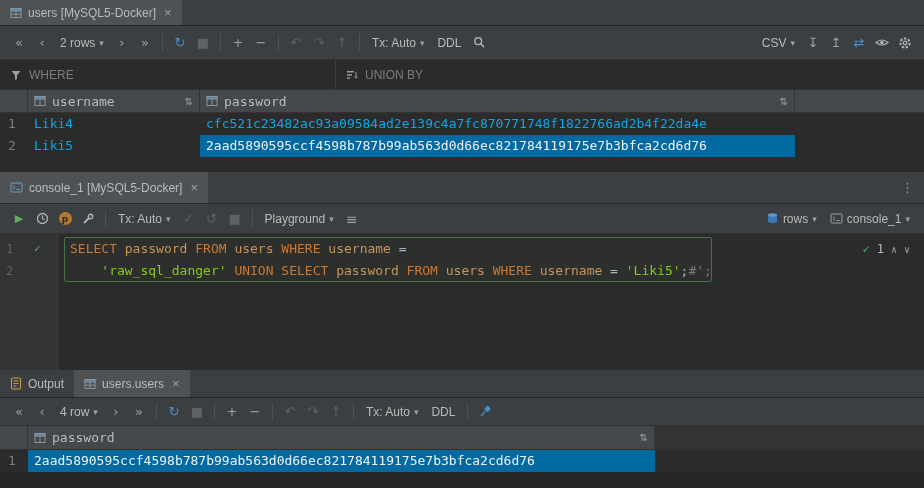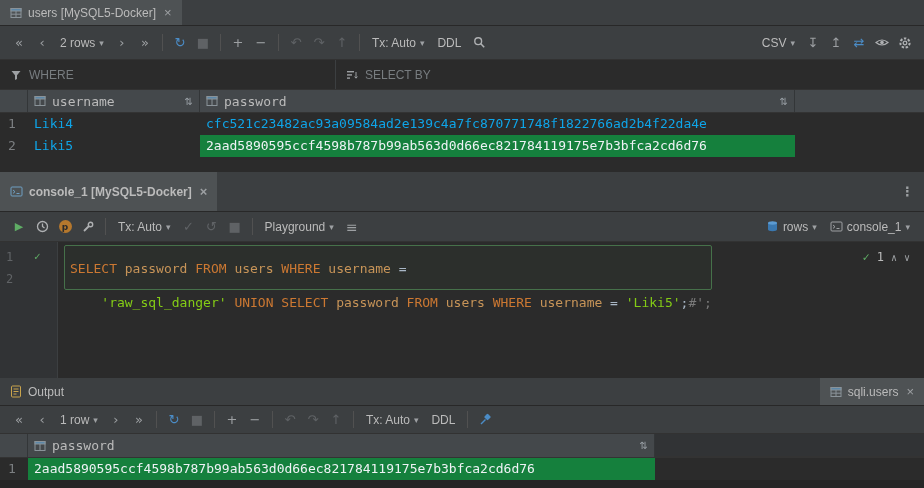--- a/index.html
+++ b/index.html
@@ -38,43 +38,43 @@
   .g-hcell .sort { margin-left:auto; font-size:10px; color:#9aa0a6; font-family:"DejaVu Sans",sans-serif; }
   .g-row { display:flex; height:22px; line-height:22px; font-family:"DejaVu Sans Mono","Liberation Mono",monospace; font-size:13px; }
   .g-cell { padding:0 6px; white-space:nowrap; overflow:hidden; color:#0ea5e9; }
   .cw-num { width:28px; padding-left:8px; color:#7c7f82; }
   .cw-user { width:172px; }
   .cw-pass { width:595px; }
   .cw-bpass { width:627px; }
   .cw-fill { flex:1; }
   .hfill-top { flex:1; background:#44484b; }
   .hfill-bottom { flex:1; background:#313335; border-bottom:1px solid #333333; }
-  .sel { background:#15803d; color:#eef2f5; }
+  .sel { background:#0369a1; color:#eef2f5; }
   .grid-gap { height:15px; background:#2b2b2b; }
 
   
-  .console-tabbar { height:40px;font-weight:bold; }
+  .console-tabbar { height:32px; }
   .console-toolbar { height:30px; }
   .editor { position:relative; height:136px; background:#2b2b2b; font-family:"DejaVu Sans Mono","Liberation Mono",monospace; font-size:13px; }
   .gutter { position:absolute; left:0; top:0; bottom:0; width:58px; background:#313335; border-right:1px solid #3c3f41; padding-top:4px; }
   .gutter-line { position:relative; height:22px; line-height:22px; }
   .lnum { position:absolute; left:6px; color:#606366; font-size:12px; }
   .gut-check { position:absolute; left:34px; color:#5fad65; font-size:11px; }
   .stmt-box { position:absolute; left:64px; top:3px; width:648px; height:45px; border:1px solid #46714a; background:rgba(80,140,80,0.05); border-radius:2px; }
   .code { position:relative; margin-left:70px; padding-top:4px; }
-  .code-line { height:22px; line-height:22px; white-space:pre;margin-top:12px; }
+  .code-line { height:22px; line-height:22px; white-space:pre; }
   .tok-kw { color:#cc7832; } .tok-id { color:#c79458; } .tok-str { color:#84cc16; }
   .tok-op { color:#a9b7c6; } .tok-com { color:#7a7a7a; } .tok-pl { color:#a9b7c6; }
   .result-nav { position:absolute; right:14px; top:8px; display:flex; align-items:center; gap:7px; font-size:12px; }
   .result-nav .ok { color:#5fad65; }
   .result-nav .cnt { color:#bbbbbb; }
   .result-nav .nav { color:#9da0a3; font-size:10px; }
 
   
-  .bottom-tabbar { height:28px;justify-content:space-between; }
+  .bottom-tabbar { height:28px; }
   .bottom-toolbar { height:28px; }
   .bottom-empty { height:22px; background:#262626; }
 
   .p-badge { width:13px; height:13px; border-radius:50%; background:#b5782d; color:#2b2b2b; font-size:9px; font-weight:bold; display:inline-flex; align-items:center; justify-content:center; }
   svg { display:block; }
 </style>
 </head>
 <body>
 
 <div id="app">
@@ -156,21 +156,21 @@
       <span>WHERE</span>
     </div>
     <div class="filter-half">
       <svg width="12" height="12" viewBox="0 0 12 12">
           <rect x="1" y="2" width="7" height="1.4" fill="#9da0a3"></rect>
           <rect x="1" y="5.2" width="5" height="1.4" fill="#9da0a3"></rect>
           <rect x="1" y="8.4" width="3" height="1.4" fill="#9da0a3"></rect>
           <line x1="10" y1="3" x2="10" y2="9" stroke="#9da0a3"></line>
           <path d="M8.6 7.6 10 9.2 11.4 7.6" fill="none" stroke="#9da0a3"></path>
         </svg>
-      <span>SELECT BY</span>
+      <span>UNION BY</span>
     </div>
   </div>
 
   <div class="top-grid">
     <div class="g-header">
       <div class="g-hcell cw-num"></div>
       <div class="g-hcell cw-user">
         <svg width="12" height="12" viewBox="0 0 12 12">
             <rect x="1" y="1.5" width="10" height="9" fill="none" stroke="#8a9399"></rect>
             <rect x="1" y="1.5" width="10" height="2.5" fill="#5c87a8" stroke="#8a9399"></rect>
@@ -301,30 +301,30 @@
         </svg>
       <span>Output</span>
     </div>
     <div class="tab active">
       <svg width="12" height="12" viewBox="0 0 12 12">
           <rect x="1" y="1.5" width="10" height="9" fill="none" stroke="#8a9399"></rect>
           <rect x="1" y="1.5" width="10" height="2.5" fill="#5c87a8" stroke="#8a9399"></rect>
           <line x1="6" y1="4" x2="6" y2="10.5" stroke="#8a9399"></line>
           <line x1="1" y1="7.2" x2="11" y2="7.2" stroke="#8a9399"></line>
         </svg>
-      <span>sqli.users</span>
+      <span>users.users</span>
       <span class="close">×</span>
     </div>
   </div>
 
   <div class="toolbar bottom-toolbar">
     <span class="tbtn">«</span>
     <span class="tbtn">‹</span>
     <span class="tlabel">
-      <span>1 row</span>
+      <span>4 row</span>
       <span class="chev">▾</span>
     </span>
     <span class="tbtn">›</span>
     <span class="tbtn">»</span>
     <span class="tdiv"></span>
     <span class="tbtn blue">↻</span>
     <span class="tbtn dim">■</span>
     <span class="tdiv"></span>
     <span class="tbtn">+</span>
     <span class="tbtn">−</span>

